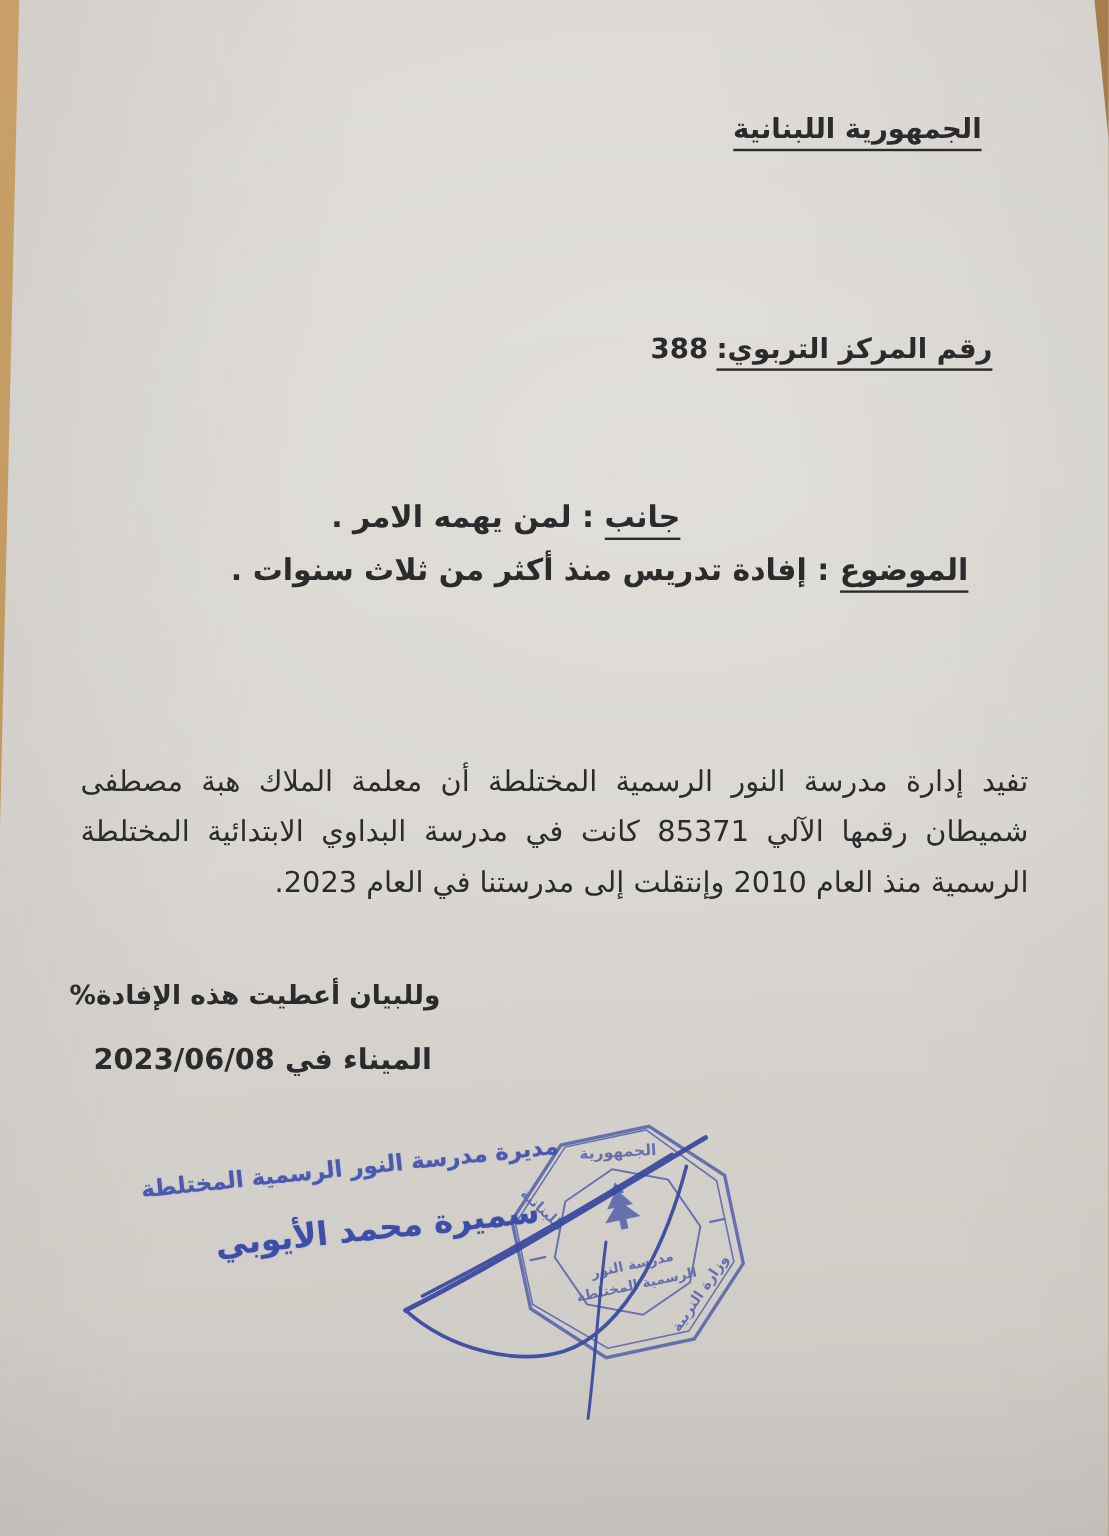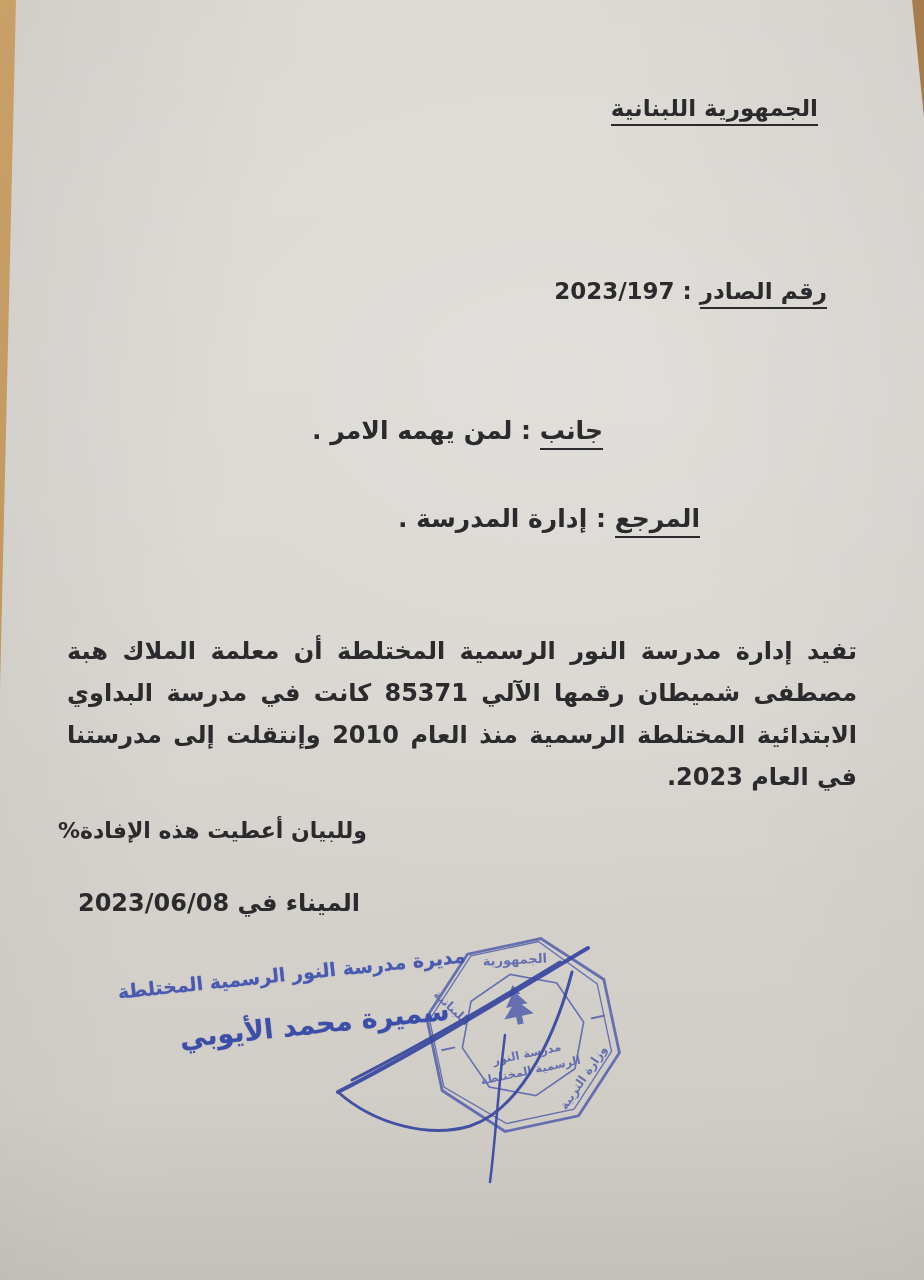--- a/index.html
+++ b/index.html
@@ -23,29 +23,29 @@
       linear-gradient(to bottom, transparent 86%, rgba(0,0,0,.05));
   }
   .abs{position:absolute;}
   .rtl{direction:rtl;unicode-bidi:plaintext;}
   .u{border-bottom:2.5px solid #2b2b2e;padding-bottom:3px;}
   .letterhead{top:82px;right:106px;text-align:right;font-size:23px;font-weight:bold;}
   .letterhead .lh-line{margin-bottom:21px;white-space:nowrap;margin-top:13px;}
   .refnums{top:278px;right:97px;text-align:right;font-size:23px;font-weight:bold;}
   .refnums .rn-line{margin-bottom:17px;white-space:nowrap;}
   .gap{margin-inline-start:7px;}
-  .to-line{top:416px;right:321px;font-size:25px;font-weight:bold;white-space:nowrap;}
+  .to-line{top:416px;right:357px;font-size:25px;font-weight:bold;white-space:nowrap;}
   .subject-line{top:460px;right:117px;font-size:25px;font-weight:bold;white-space:nowrap;}
   .refsrc-line{top:504px;right:224px;font-size:25px;font-weight:bold;white-space:nowrap;}
   .body-par{
     top:630px;right:67px;width:790px;
-    font-size:24px;line-height:42px;font-weight:bold;text-align:justify;
+    font-size:24px;line-height:42px;font-weight:normal;text-align:justify;
   }
   .closing-statement{top:818px;right:557px;font-size:22px;font-weight:bold;white-space:nowrap;}
-  .closing-date{top:889px;right:564px;font-size:24px;font-weight:bold;white-space:nowrap;}
+  .closing-date{top:869px;right:564px;font-size:24px;font-weight:bold;white-space:nowrap;}
   .sig-title{
     left:166px;top:960px;width:300px;text-align:center;
     font-size:19px;font-weight:bold;color:#4a5ab0;
     transform:rotate(-6deg);white-space:nowrap;
     text-shadow:0 0 1px rgba(74,90,176,.55);
   }
   .sig-name{
     left:190px;top:1008px;width:260px;text-align:center;
     font-size:27px;font-weight:bold;color:#3d4ea9;
     transform:rotate(-6deg);white-space:nowrap;
@@ -58,29 +58,29 @@
 
 <div class="paper">
   <div class="texture"></div>
 
   <div class="abs rtl letterhead">
     <div class="lh-line"><span class="u">الجمهورية اللبنانية</span></div>
   </div>
 
   <div class="abs rtl refnums">
     <div class="rn-line">
-      <span class="u">رقم الصادر</span><span> : 2023/197</span>
+      <span class="u">رقم المركز التربوي:</span><span class="gap">388</span>
     </div>
   </div>
 
   <div class="abs rtl to-line">
     <span class="u">جانب</span><span> : لمن يهمه الامر .</span>
   </div>
-  <div class="abs rtl refsrc-line">
-    <span class="u">المرجع</span><span> : إدارة المدرسة .</span>
+  <div class="abs rtl subject-line">
+    <span class="u">الموضوع</span><span> : إفادة تدريس منذ أكثر من ثلاث سنوات .</span>
   </div>
 
   <div class="abs rtl body-par">تفيد إدارة مدرسة النور الرسمية المختلطة أن معلمة الملاك هبة مصطفى شميطان رقمها الآلي 85371 كانت في مدرسة البداوي الابتدائية المختلطة الرسمية منذ العام 2010 وإنتقلت إلى مدرستنا في العام 2023.</div>
 
   <div class="abs rtl closing-statement">وللبيان أعطيت هذه الإفادة%</div>
   <div class="abs rtl closing-date">الميناء في 2023/06/08</div>
 
   <div class="abs rtl sig-title">مديرة مدرسة النور الرسمية المختلطة</div>
   <div class="abs rtl sig-name">سميرة محمد الأيوبي</div>
 

